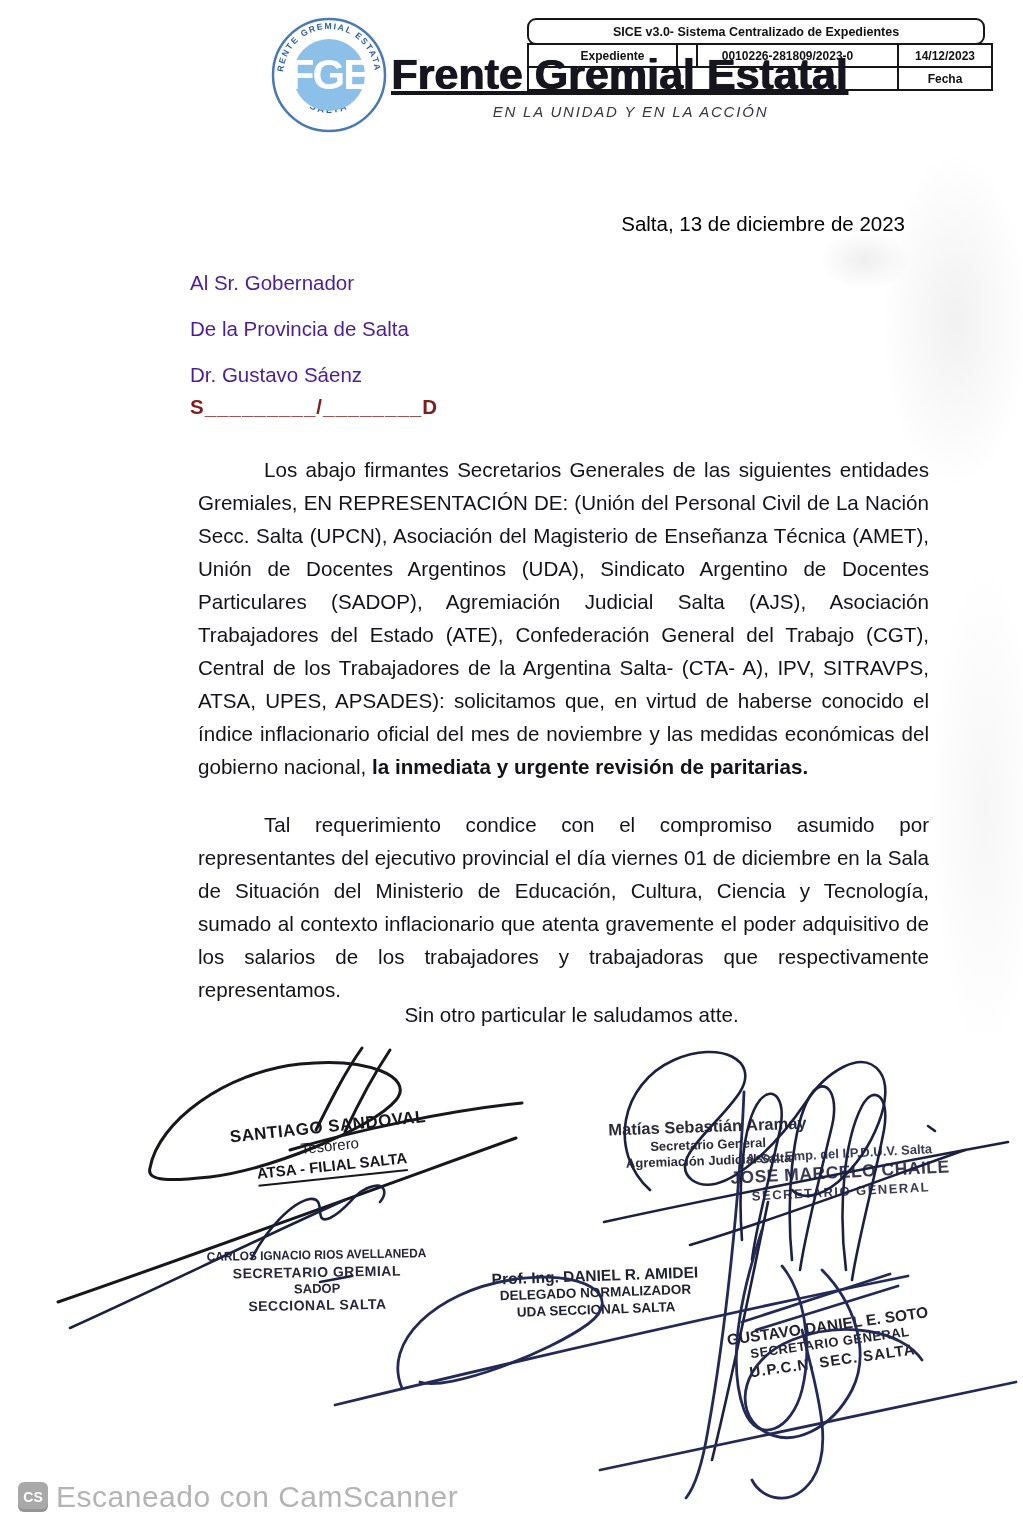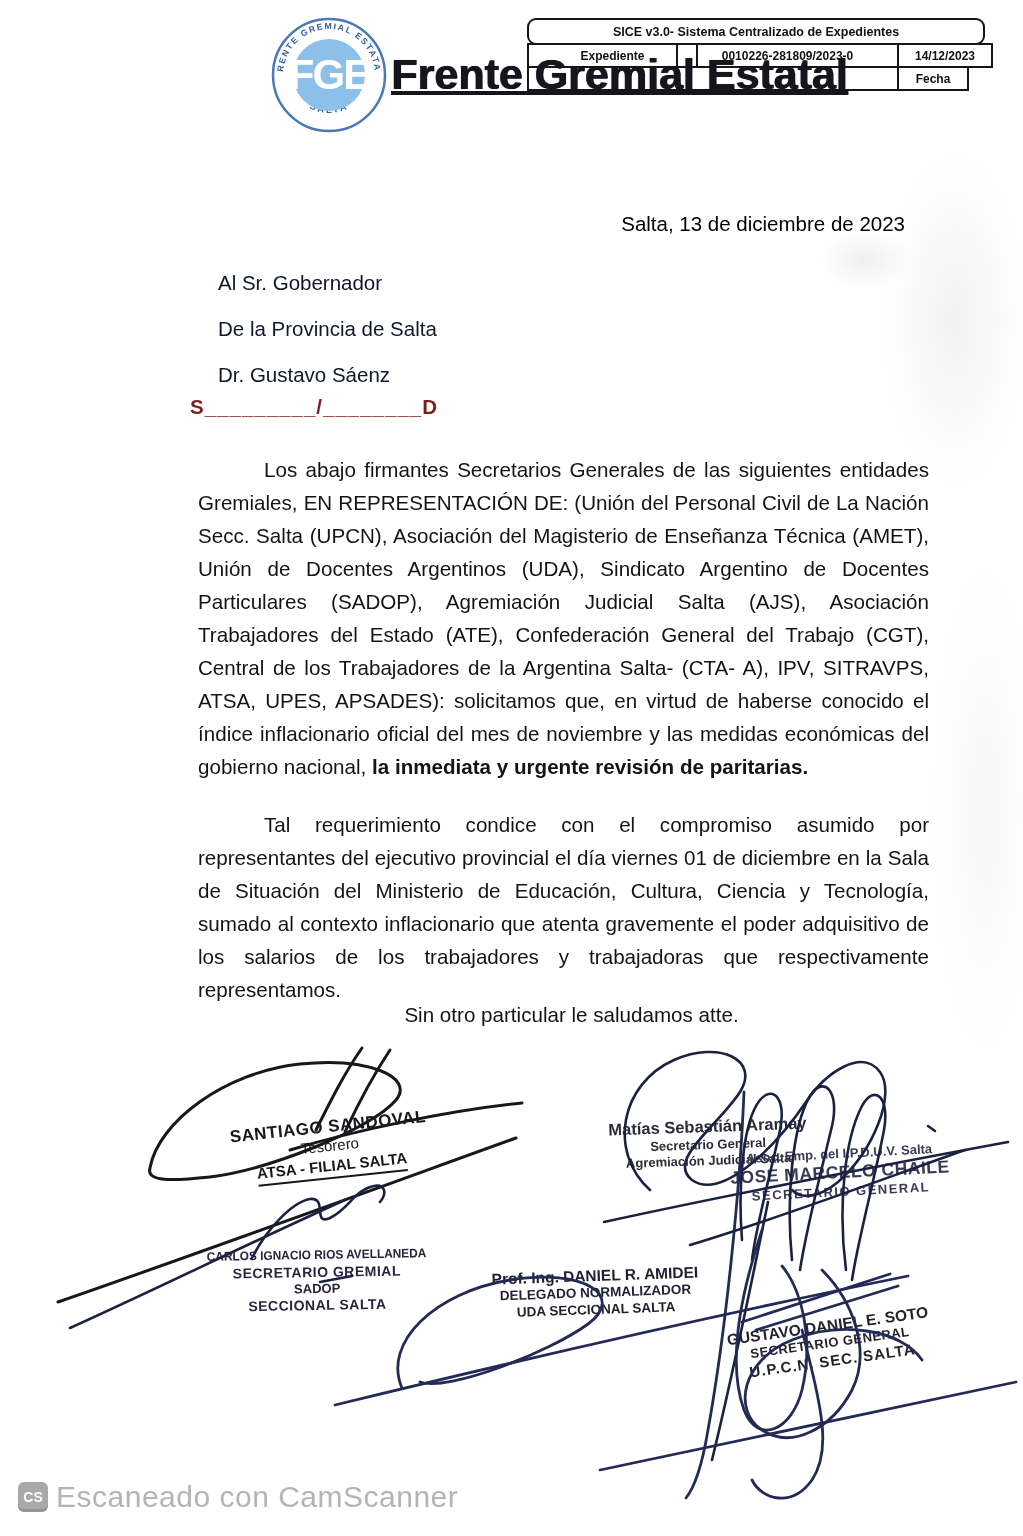--- a/index.html
+++ b/index.html
@@ -35,25 +35,25 @@
     position:absolute;box-sizing:border-box;border:2px solid #161616;background:transparent;
     display:flex;align-items:center;justify-content:center;
     font-size:12px;font-weight:bold;color:#111;white-space:nowrap;
   }
   .sb-sys   {left:0;   top:0;  width:458px;height:27px;font-size:12.5px;border-radius:9px;}
   .sb-exp   {left:0;   top:25px;width:171px;height:25px;}
   .sb-num   {left:149px;top:25px;width:223px;height:25px;}
   .sb-date  {left:370px;top:25px;width:96px; height:25px;}
   .sb-blank1{left:0;   top:48px;width:151px;height:25px;}
   .sb-blank2{left:149px;top:48px;width:223px;height:25px;}
-  .sb-fecha {left:370px;top:48px;width:72px; height:25px;}
+  .sb-fecha {left:370px;top:48px;width:96px; height:25px;}
 
   
   .dateline{position:absolute;right:118px;top:212px;font-size:20.5px;color:#000000;}
-  .recipient{position:absolute;left:190px;top:260px;font-size:20.5px;line-height:46px;color:#0f172a;margin-left:28px;}
+  .recipient{position:absolute;left:190px;top:260px;font-size:20.5px;line-height:46px;color:#4c1d95;}
   .sd-line{position:absolute;left:190px;top:395px;font-size:20.5px;font-weight:bold;letter-spacing:1px;color:#7f1d1d;}
   .para{
     position:absolute;left:186px;width:731px;margin:12px;
     font-size:20.6px;line-height:33px;text-align:justify;color:#141418;
   }
   .p1{top:441px;text-indent:66px;}
   .p2{top:796px;text-indent:66px;}
   .para strong{font-weight:bold;}
   .closing{position:absolute;left:186px;top:1003px;width:731px;text-align:center;
     padding-left:40px;box-sizing:border-box;font-size:20.6px;color:#141418;}
@@ -115,20 +115,21 @@
       <textPath href="#arcTop" startOffset="50%" text-anchor="middle">FRENTE GREMIAL ESTATAL</textPath>
     </text>
     <text class="logo-bottom">
       <textPath href="#arcBottom" startOffset="50%" text-anchor="middle">SALTA</textPath>
     </text>
     <circle cx="60" cy="63" r="36" fill="#8cc0e8"></circle>
     <text class="logo-fge" x="60" y="77" text-anchor="middle">FGE</text>
   </svg>
 
   <div class="org-title">Frente Gremial Estatal</div>
+  <div class="org-motto">EN LA UNIDAD Y EN LA ACCIÓN</div>
 
   <div class="stamp-box">
     <div class="sb-cell sb-sys">SICE v3.0- Sistema Centralizado de Expedientes</div>
     <div class="sb-cell sb-exp">Expediente</div>
     <div class="sb-cell sb-num">0010226-281809/2023-0</div>
     <div class="sb-cell sb-date">14/12/2023</div>
     <div class="sb-cell sb-blank1"></div>
     <div class="sb-cell sb-blank2"></div>
     <div class="sb-cell sb-fecha">Fecha</div>
   </div>

